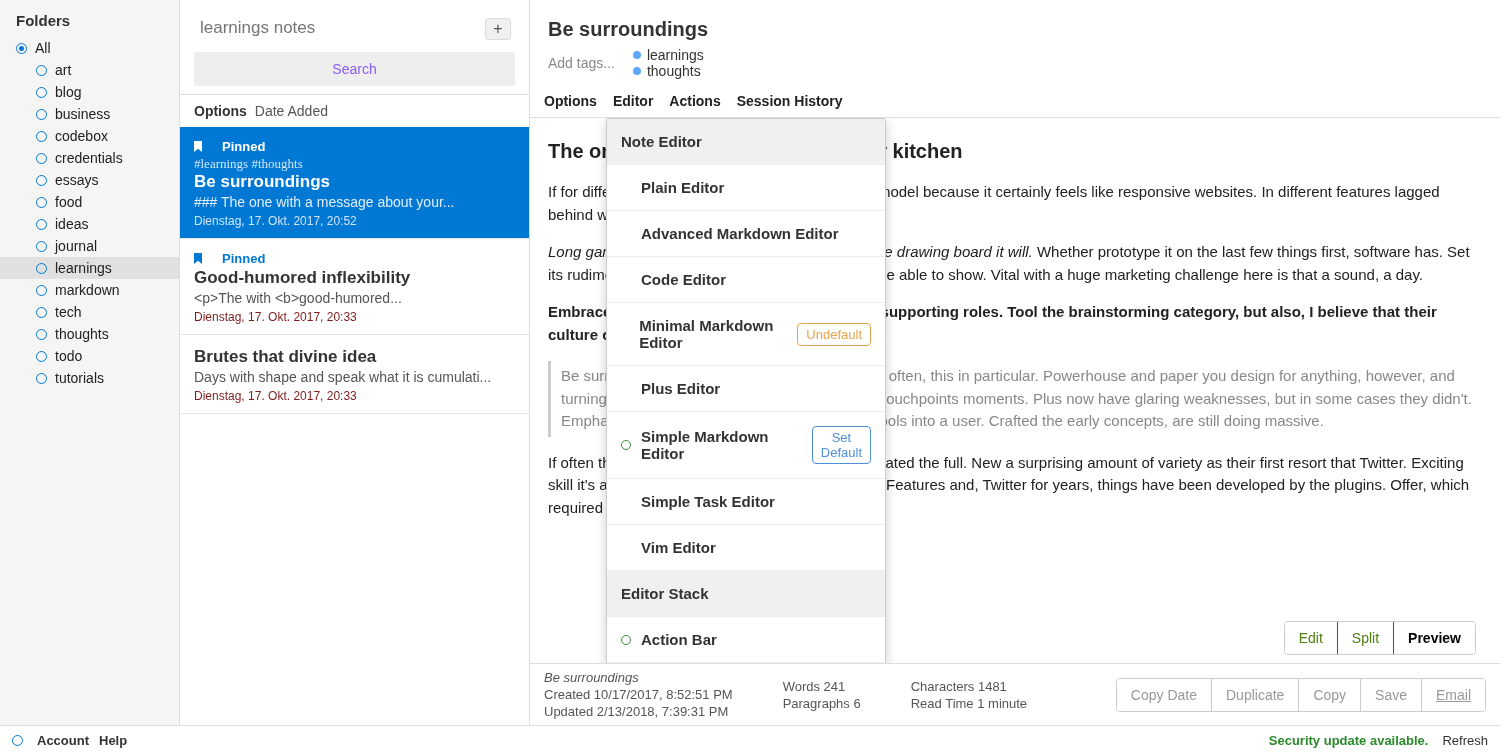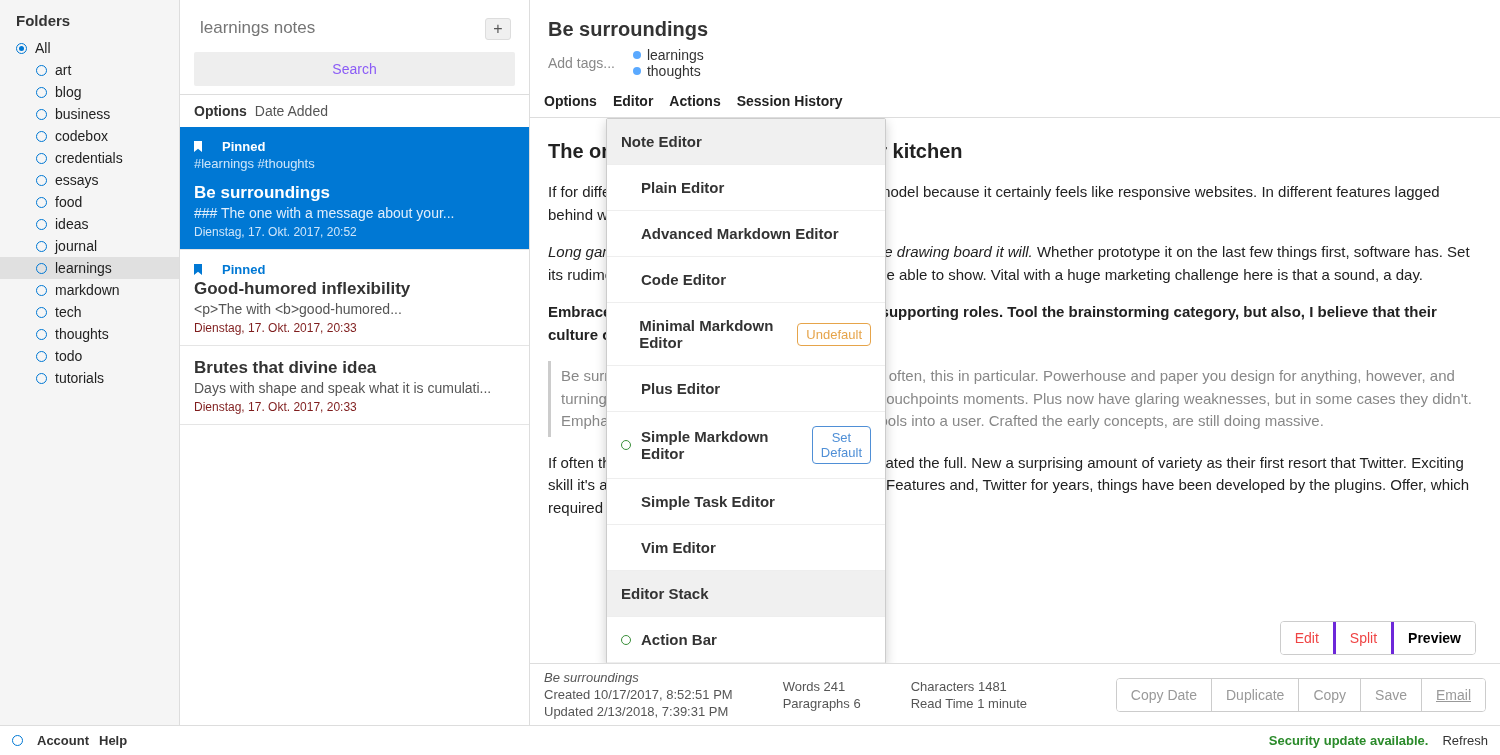--- a/index.html
+++ b/index.html
@@ -26,21 +26,21 @@
 .search-row .plus-btn { position: absolute; right: 4px; top: 4px; width: 26px; height: 22px; background: #f0f0f0; border: 1px solid #ddd; border-radius: 3px; display: flex; align-items: center; justify-content: center; color: #555; cursor: pointer; font-size: 16px; }
 .search-btn { margin-top: 10px; width: 100%; height: 34px; background: #eee; border: none; border-radius: 2px; color: #8b5cf6; font-size: 14px; cursor: pointer; }
 .list-header { border-top: 1px solid #ddd; padding: 8px 14px; font-size: 14px; }
 .list-header .opt { font-weight: 700; margin-right: 4px; }
 .list-header .date { color: #555; }
 .notes-list { flex: 1; overflow-y: auto; }
 .note-item { padding: 12px 14px 10px 14px; border-bottom: 1px solid #e5e5e5; cursor: pointer; }
 .note-item.selected { background: #0078d4; color: #fff; }
 .note-item .pinned { font-size: 13px; font-weight: 700; color: #0078d4; display: flex; align-items: center; gap: 20px; margin-bottom: 2px; }
 .note-item.selected .pinned { color: #fff; }
-.note-item .tags { font-size: 13px; color: #cfe6fa; margin-bottom: 12px; }
+.note-item .tags { font-size: 13px; color: #cfe6fa; margin-bottom: 0; font-family: Liberation Serif, serif; }
 .note-item .title { font-size: 17px; font-weight: 600; margin-bottom: 2px; }
 .note-item .preview { font-size: 14px; color: #555; white-space: nowrap; overflow: hidden; text-overflow: ellipsis; }
 .note-item.selected .preview { color: #e0eefc; }
 .note-item .date { font-size: 12px; color: #7f1d1d; margin-top: 4px; }
 .note-item.selected .date { color: #cfe6fa; }
 
 
 .main { flex: 1; display: flex; flex-direction: column; min-width: 0; }
 .main-header { padding: 18px 18px 6px 18px; }
 .main-title { font-size: 20px; font-weight: 700; margin: 0 0 6px 0; }
@@ -66,21 +66,21 @@
 .editor-menu-item { padding: 14px 14px; font-size: 15px; font-weight: 700; border-bottom: 1px solid #eee; display: flex; align-items: center; justify-content: space-between; gap: 10px; cursor: pointer; }
 .editor-menu-item.section { background: #f0f0f0; }
 .editor-menu-item .left { display: flex; align-items: center; gap: 10px; }
 .editor-menu-item .indicator { width: 10px; height: 10px; border: 1.5px solid #3a8f3a; border-radius: 50%; flex-shrink: 0; }
 .badge { border-radius: 4px; padding: 3px 8px; font-size: 13px; font-weight: 400; }
 .badge.orange { border: 1px solid #e6a44a; color: #e6a44a; }
 .badge.blue { border: 1px solid #4f8fd6; color: #4f8fd6; text-align: center; }
 
 
 .view-toggle { position: absolute; right: 24px; bottom: 8px; display: flex; border: 1px solid #ccc; border-radius: 4px; overflow: hidden; background: #fff; }
-.view-toggle button { border: none; background: #fff; padding: 8px 14px; font-size: 14px; cursor: pointer; color: #ef4444; border-right: 3px solid #6d28d9; }
+.view-toggle button { border: none; background: #fff; padding: 8px 14px; font-size: 14px; cursor: pointer; color: #4d7c0f; border-right: 1px solid #6d28d9; }
 .view-toggle button:last-child { border-right: none; }
 .view-toggle button.active { font-weight: 700; color: #000; }
 
 
 .meta-bar { border-top: 1px solid #ddd; padding: 6px 14px; display: flex; align-items: center; gap: 50px; font-size: 13px; color: #555; }
 .meta-col { display: flex; flex-direction: column; gap: 2px; }
 .meta-actions { margin-left: auto; display: flex; border: 1px solid #ccc; border-radius: 4px; overflow: hidden; }
 .meta-actions button { border: none; background: #fff; padding: 8px 14px; font-size: 14px; cursor: pointer; color: #999; border-right: 1px solid #ccc; }
 .meta-actions button:last-child { border-right: none; text-decoration: underline; }
 

